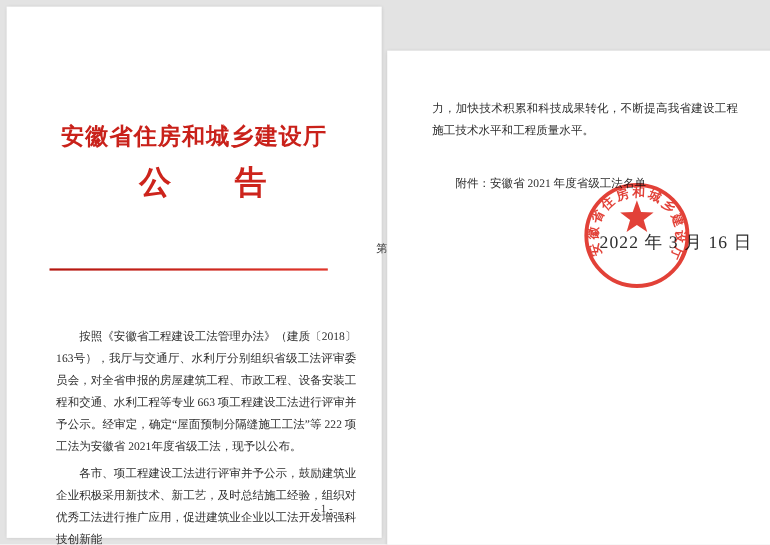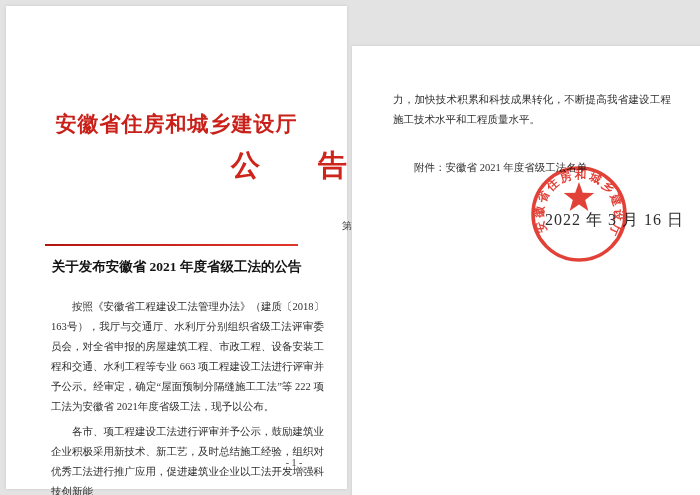--- a/index.html
+++ b/index.html
@@ -18,22 +18,22 @@
   .page2{left:352px;width:388px;margin-top:40px;}
 
   
   .org{
     position:absolute;top:104px;left:0;width:100%;
     text-align:center;
     font-size:21px;font-weight:bold;
     color:#c9211a;letter-spacing:1px;
   }
   .gonggao{
-    position:absolute;top:140px;left:0;width:100%;
-    text-align:right;
+    position:absolute;top:140px;left:8px;width:100%;
+    text-align:center;
     font-size:29px;font-weight:bold;
     color:#cd241c;
   }
   .docnum{
     position:absolute;top:213px;left:8px;width:100%;
     text-align:right;
     font-size:10px;color:#3c3c3c;letter-spacing:1px;margin-left:28px;
   }
   .redline{
     position:absolute;top:238px;left:39px;width:253px;height:2px;
@@ -81,21 +81,20 @@
     font-family:"Liberation Serif","DejaVu Serif",serif;}
 </style>
 </head>
 <body>
 
 <div class="page page1">
   <div class="org">安徽省住房和城乡建设厅</div>
   <div class="gonggao">公　　告</div>
   <div class="docnum">第 22 号</div>
   <div class="redline"></div>
-  <h1 class="title">关于发布安徽省 2021 年度省级工法的公告</h1>
   <div class="bodytext">
     <p class="indent">按照《安徽省工程建设工法管理办法》（建质〔2018〕163号），我厅与交通厅、水利厅分别组织省级工法评审委员会，对全省申报的房屋建筑工程、市政工程、设备安装工程和交通、水利工程等专业 663 项工程建设工法进行评审并予公示。经审定，确定“屋面预制分隔缝施工工法”等 222 项工法为安徽省 2021年度省级工法，现予以公布。</p>
     <p class="indent">各市、项工程建设工法进行评审并予公示，鼓励建筑业企业积极采用新技术、新工艺，及时总结施工经验，组织对优秀工法进行推广应用，促进建筑业企业以工法开发增强科技创新能</p>
   </div>
   <div class="pagenum pn1">- 1 -</div>
 </div>
 
 <div class="page page2">
   <div class="p2text">
     <p>力，加快技术积累和科技成果转化，不断提高我省建设工程施工技术水平和工程质量水平。</p>

